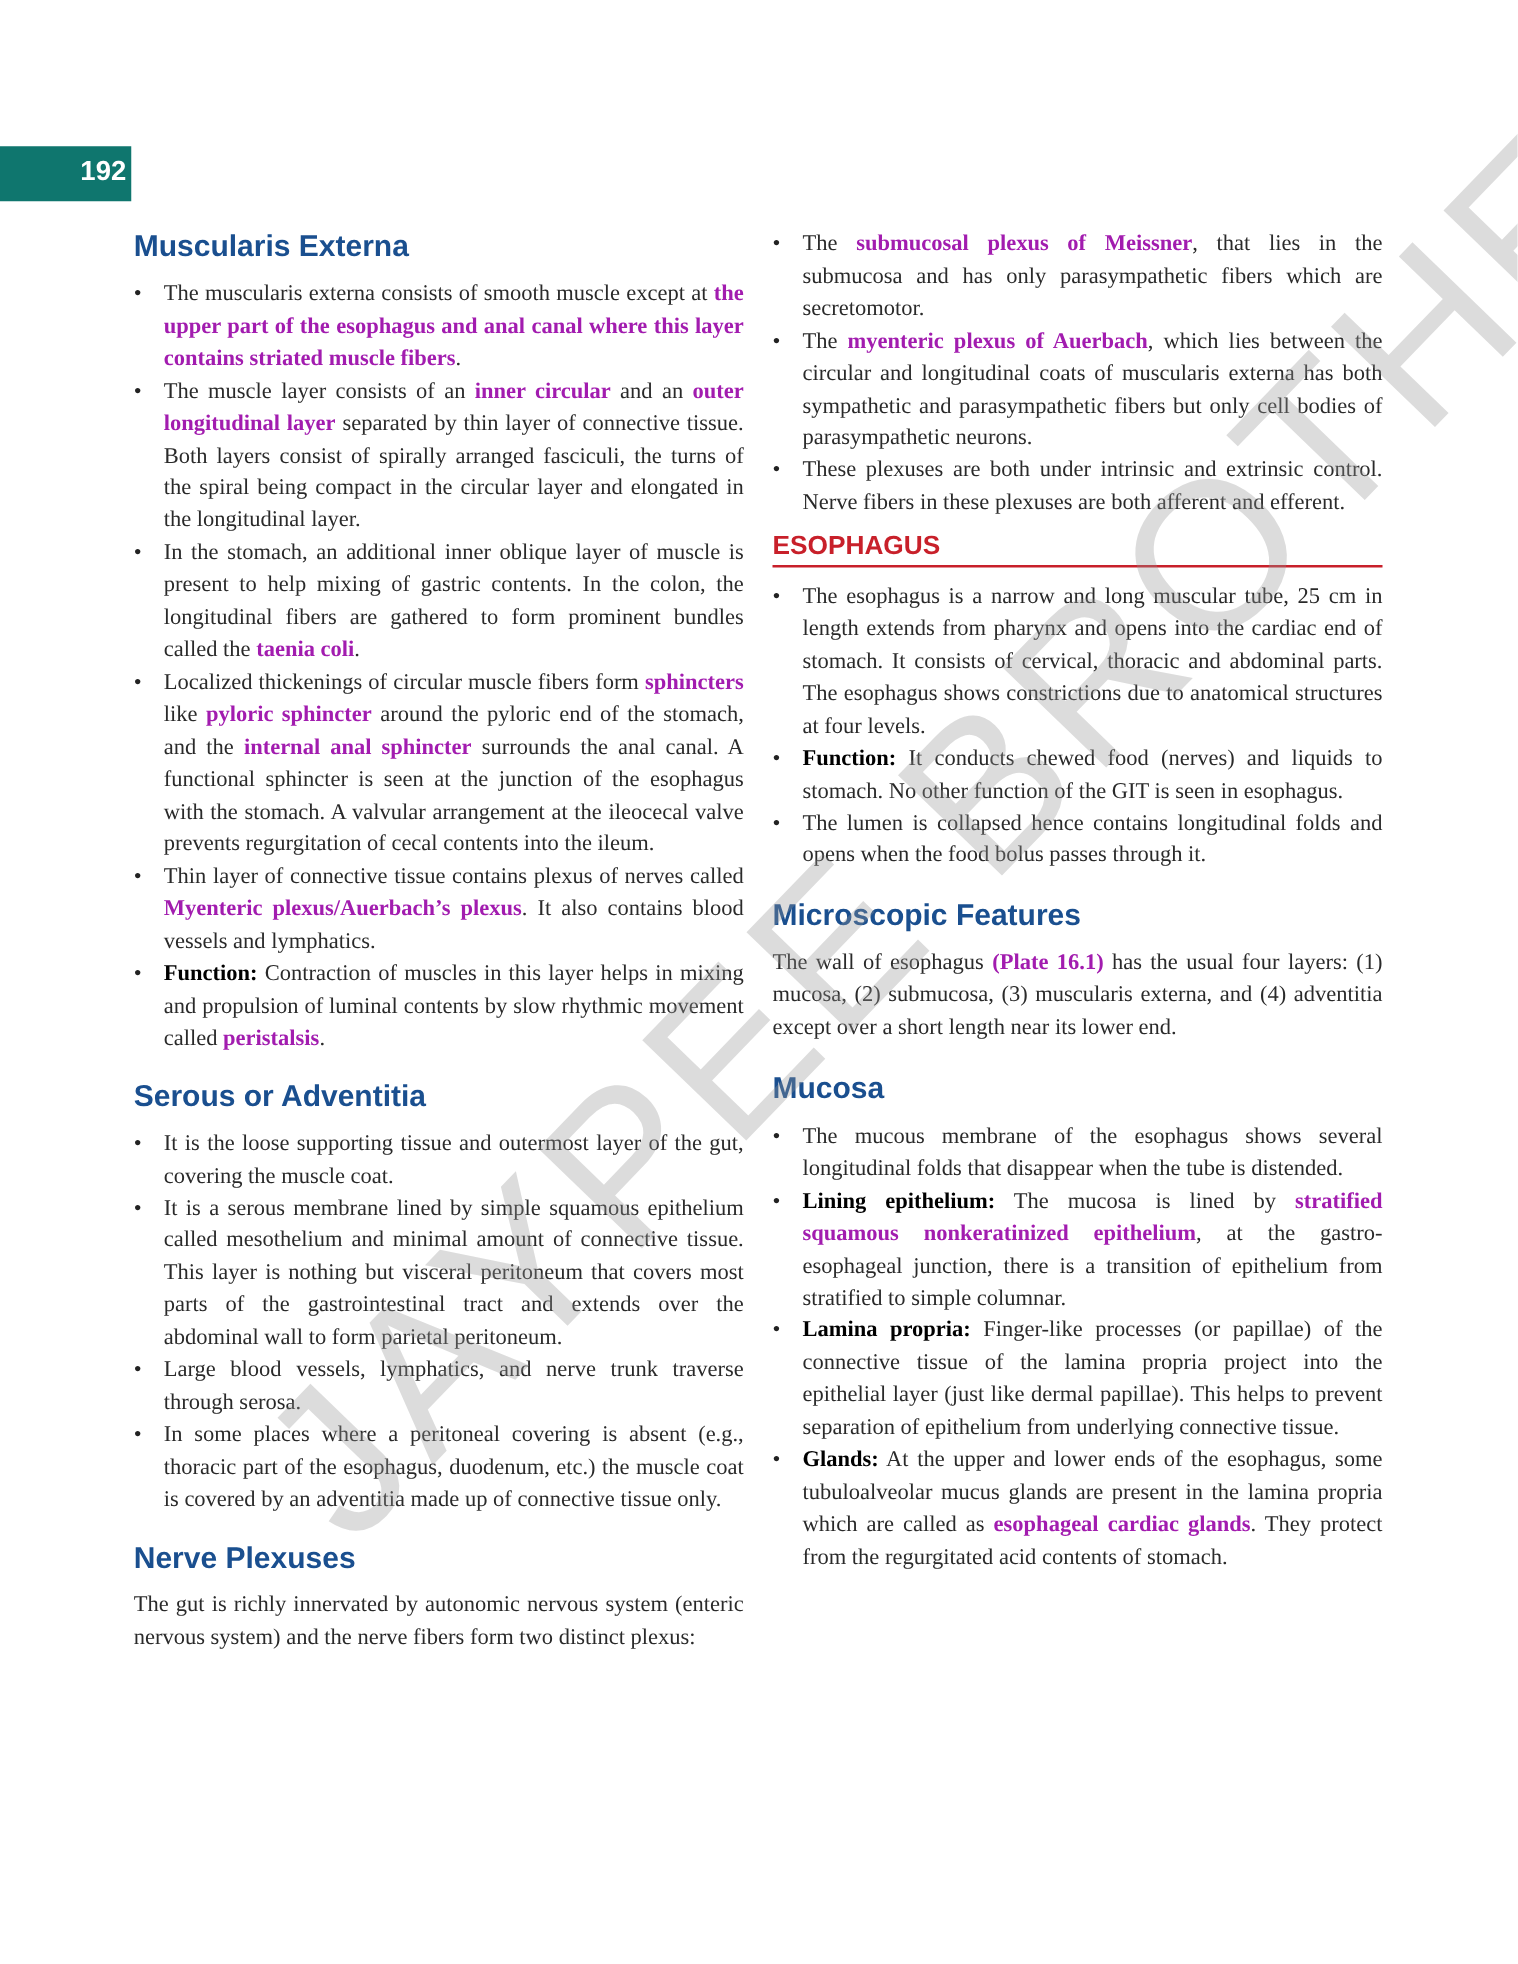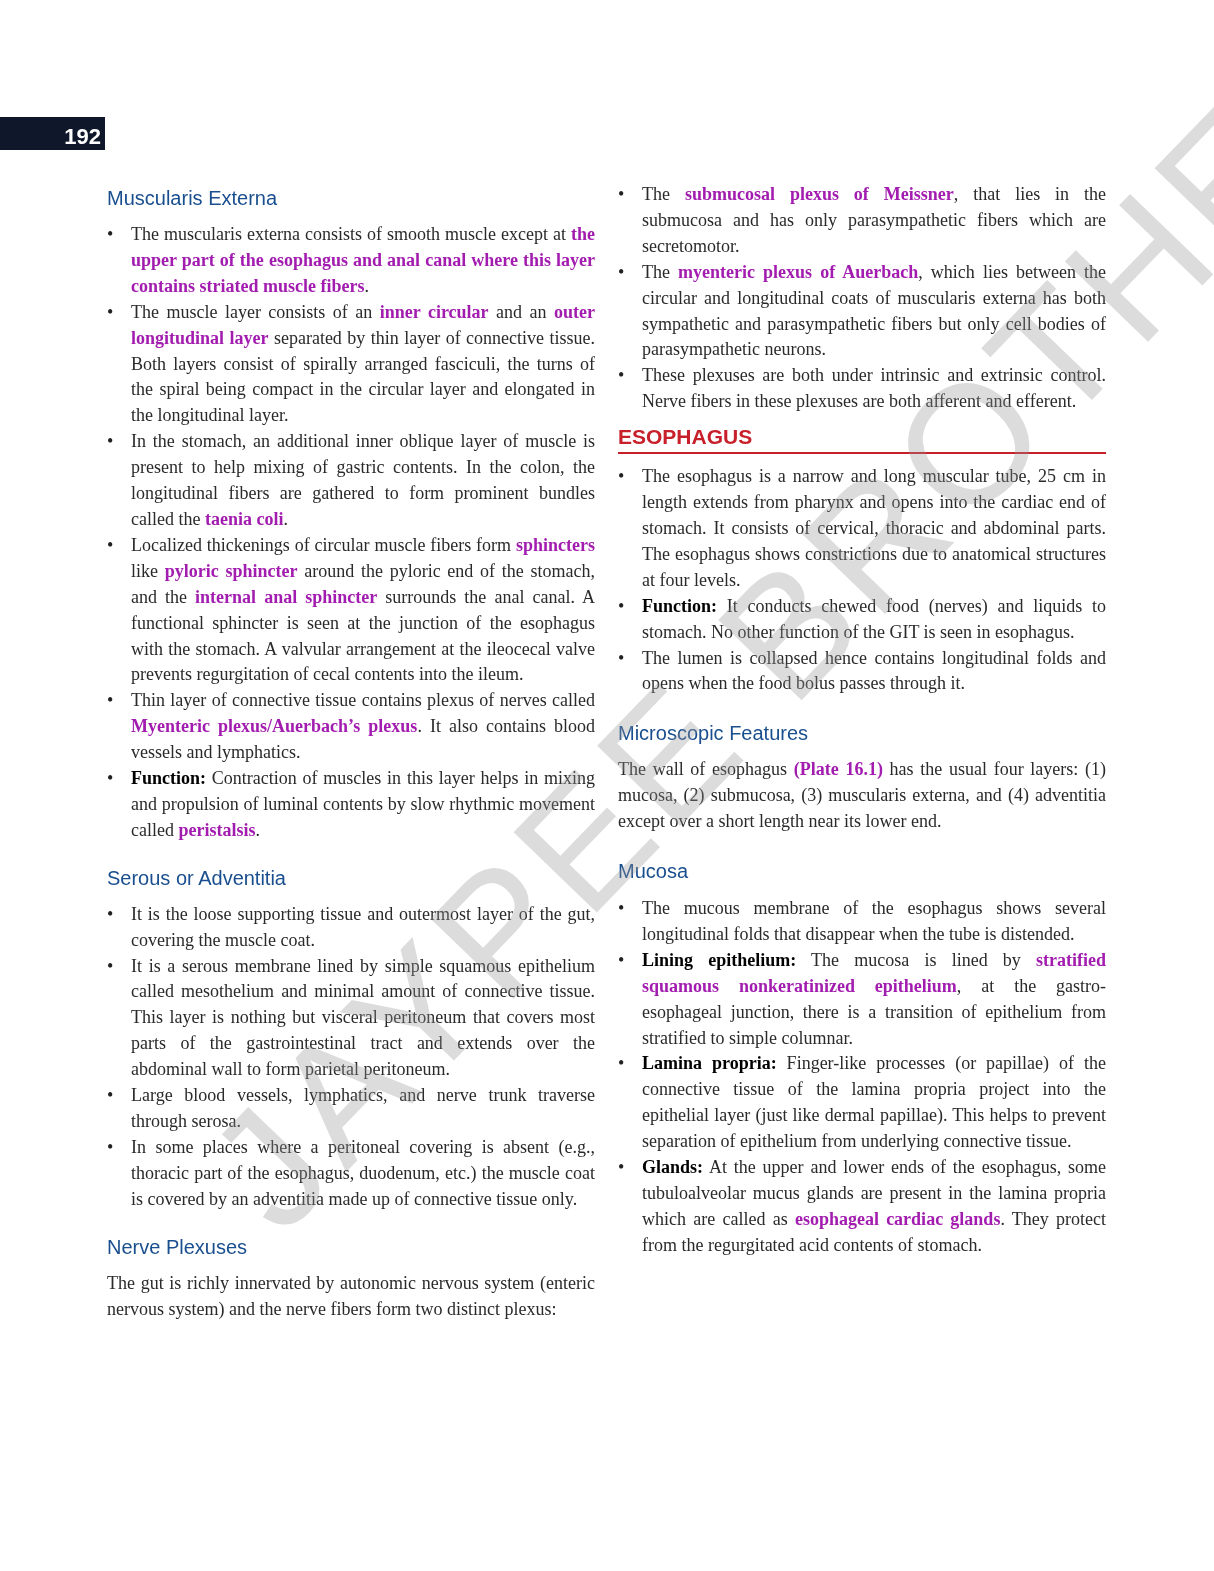--- a/index.html
+++ b/index.html
@@ -1,33 +1,33 @@
 <!DOCTYPE html>
 <html><head>
 <meta charset="utf-8">
 <style>
   html, body { margin:0; padding:0; background:#ffffff; }
   body { width:1214px; height:1571px; position:relative; overflow:hidden;
          font-family:"Liberation Serif", "DejaVu Serif", serif; color:#2a2a2a; }
 
   .header { position:absolute; top:117px; left:0; height:40px; width:1106px; }
-  .page-num-box { position:absolute; left:0; top:0; width:105px; height:33px; background:#0f172a;
+  .page-num-box { position:absolute; left:0; top:0; width:105px; height:44px; background:#0f766e;
                   color:#fff; font-family:"Liberation Sans","DejaVu Sans",sans-serif; font-weight:bold;
                   font-size:22px; text-align:right; line-height:40px; padding-right:4px; box-sizing:border-box; }
   .chapter-bar { position:absolute; left:110px; top:3px; width:996px; height:34px; background:#fff;
                  box-shadow:1px 2px 4px rgba(0,0,0,0.25); font-family:"Liberation Sans","DejaVu Sans",sans-serif;
                  font-size:16.5px; line-height:34px; padding-left:11px; box-sizing:border-box; color:#222; }
   .chapter-bar .chap { color:#2e6ea3; }
 
   .col { position:absolute; top:180px; }
   .col-left { left:107px; width:488px; }
   .col-right { left:618px; width:488px; }
 
-  h2.sub { font-family:"Liberation Sans","DejaVu Sans",sans-serif; font-weight:normal; color:#1a4f8f;
-           font-size:20px; margin:0; line-height:36px; }
+  h2.sub { font-family:"Liberation Sans","DejaVu Sans",sans-serif; font-weight:bold; color:#1a4f8f;
+           font-size:24px; margin:0; line-height:36px; }
   h2.major { font-family:"Liberation Sans","DejaVu Sans",sans-serif; font-weight:bold; color:#c8202a;
              font-size:21px; margin:0; line-height:28px; border-bottom:2px solid #c8202a; padding-bottom:1px; }
 
   ul.bul { list-style:none; margin:0; padding:0; }
   ul.bul li { position:relative; padding-left:24px; font-size:18px; line-height:25.9px;
               text-align:justify; }
   ul.bul li::before { content:"\2022"; position:absolute; left:0; top:0; font-size:18px; color:#222; }
   p.para { margin:0; font-size:18px; line-height:25.9px; text-align:justify; }
 
   .hl { color:#a21caf; font-weight:bold; }

